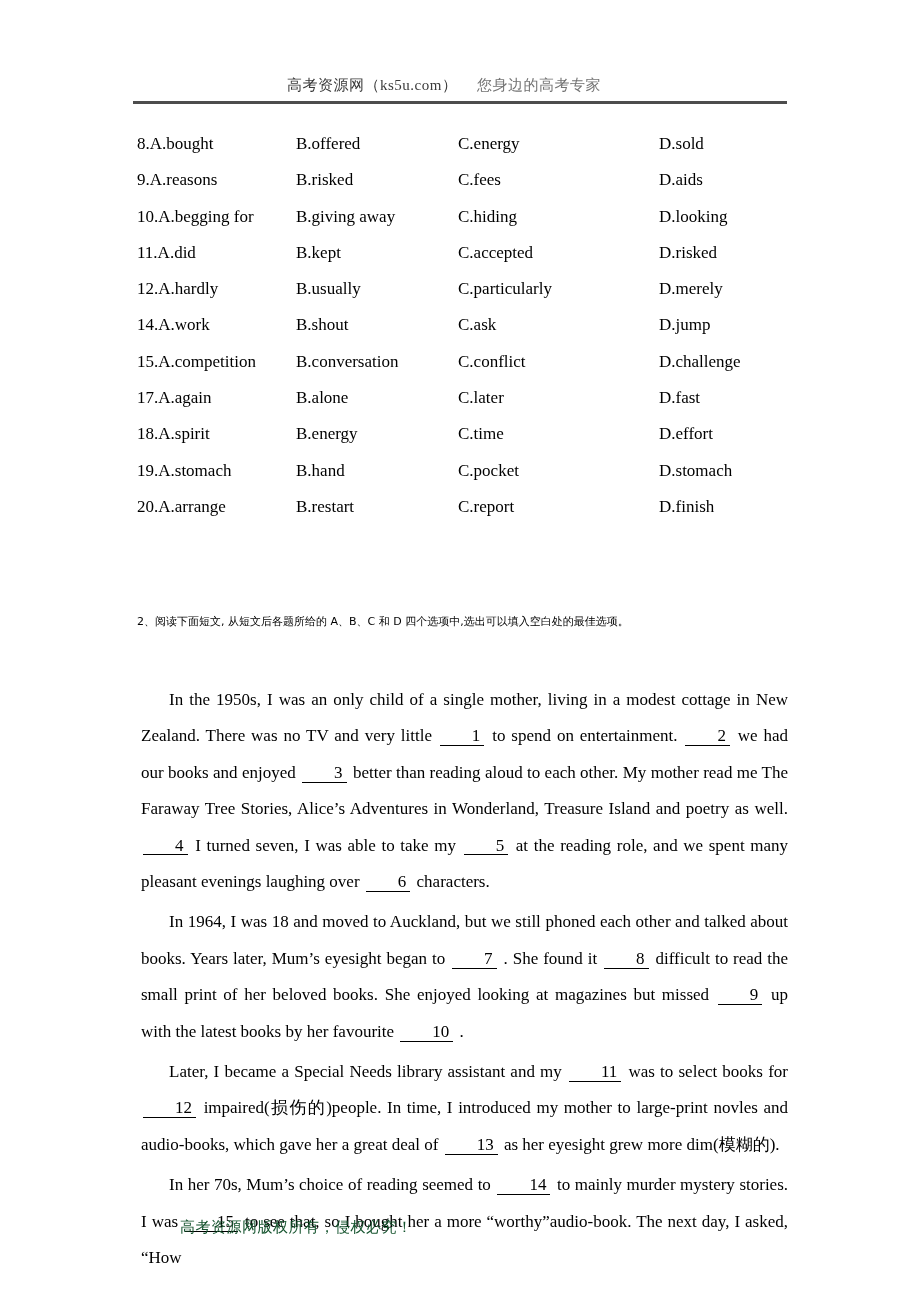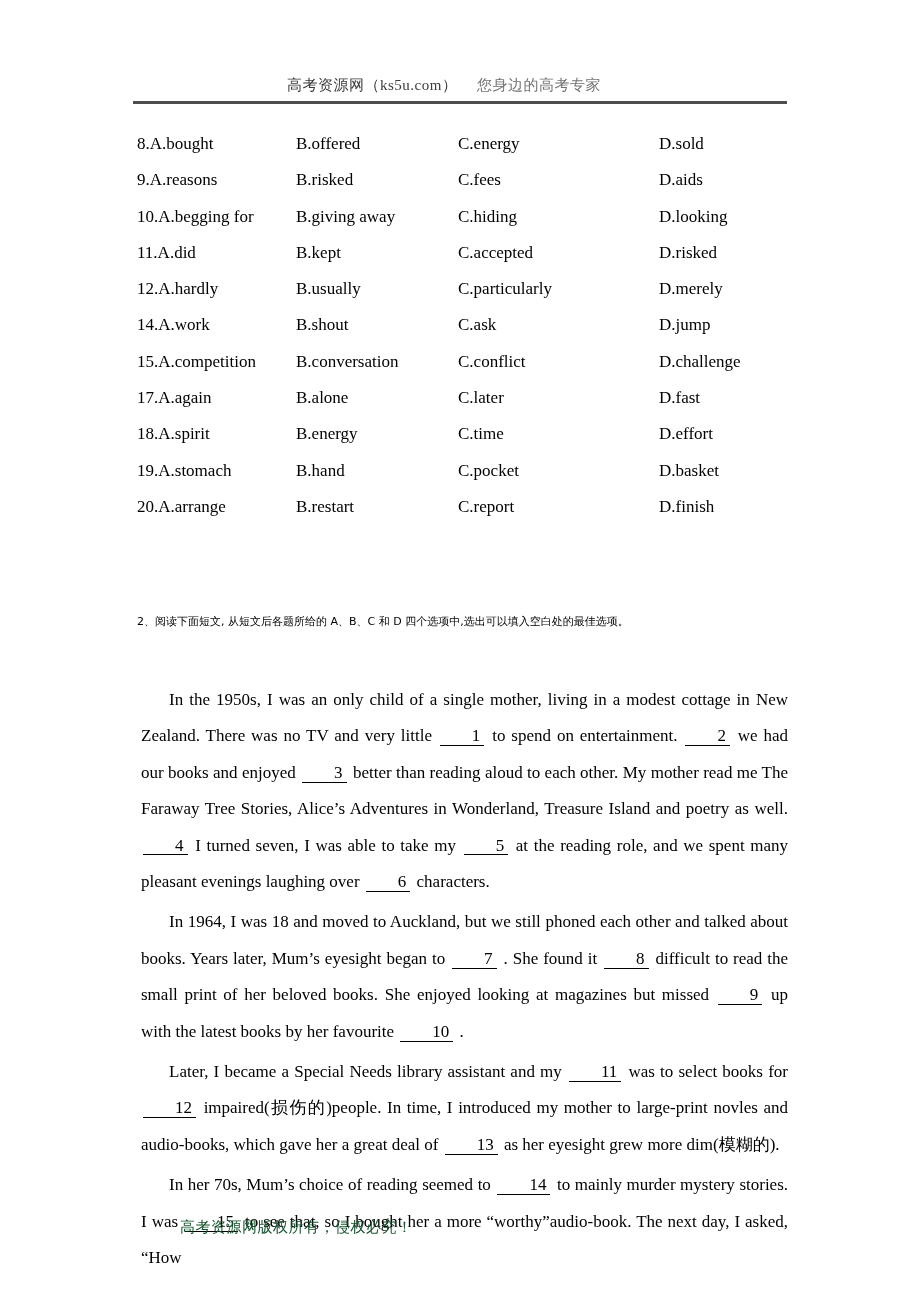--- a/index.html
+++ b/index.html
@@ -207,21 +207,21 @@
       <span class="opt-cell col-a">18.A.spirit</span>
       <span class="opt-cell col-b">B.energy</span>
       <span class="opt-cell col-c">C.time</span>
       <span class="opt-cell col-d">D.effort</span>
     </div>
 
     <div class="opt-row">
       <span class="opt-cell col-a">19.A.stomach</span>
       <span class="opt-cell col-b">B.hand</span>
       <span class="opt-cell col-c">C.pocket</span>
-      <span class="opt-cell col-d">D.basket</span>
+      <span class="opt-cell col-d">D.stomach</span>
     </div>
 
     <div class="opt-row">
       <span class="opt-cell col-a">20.A.arrange</span>
       <span class="opt-cell col-b">B.restart</span>
       <span class="opt-cell col-c">C.report</span>
       <span class="opt-cell col-d">D.finish</span>
     </div>
 
   </div>

